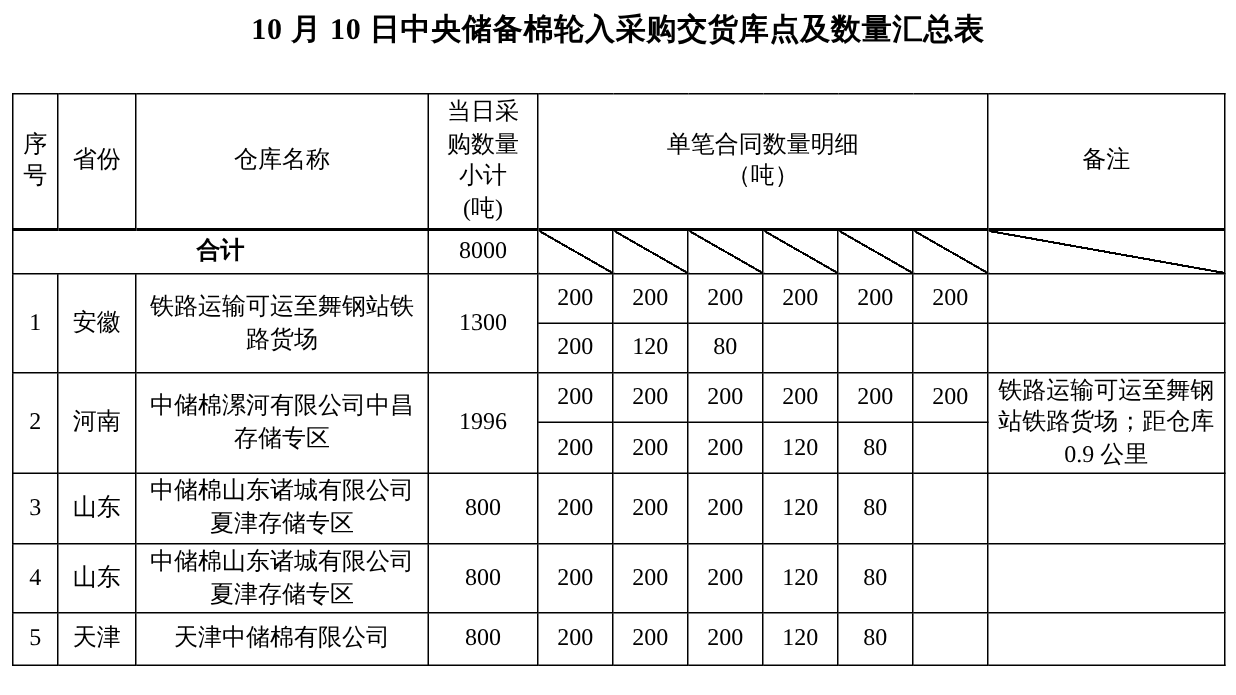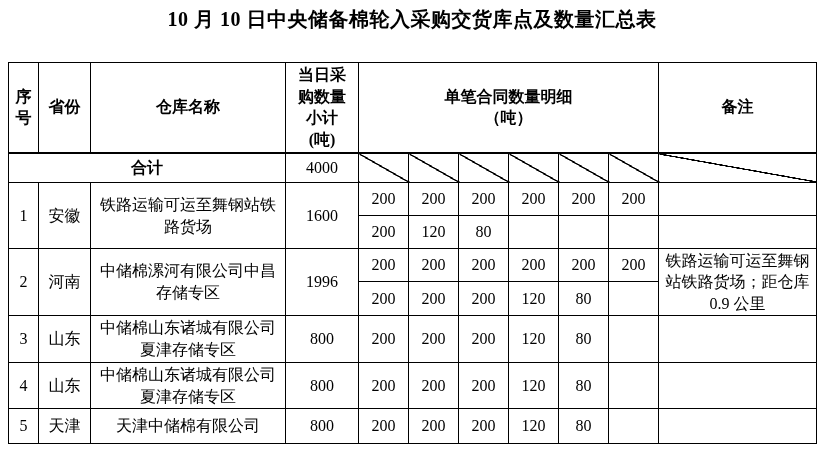--- a/index.html
+++ b/index.html
@@ -31,21 +31,21 @@
   table.summary td{
     border:1px solid #000;
     padding:0 2px;
     text-align:center;
     vertical-align:middle;
     font-size:16px;
     line-height:1.35;
     overflow:hidden;
   }
   table.summary th{
-    font-weight:bold;
+    font-weight:normal;
   }
   tr.h-header > th{border-bottom:2px solid #000;}
   tr.h-header{height:90px;}
   tr.h-total{height:30px;margin-left:39px;}
   tr.h-sub{height:33px;}
   tr.h-sub2{height:34px;}
   tr.h-r3{height:47px;}
   tr.h-r4{height:46px;}
   tr.h-r5{height:35px;}
   .preline{white-space:pre-line;}
@@ -95,35 +95,35 @@
 购数量
 小计
 (吨)</th>
       <th colspan="6" class="preline">单笔合同数量明细
 （吨）</th>
       <th>备注</th>
     </tr>
 
     <tr class="h-total">
       <td colspan="3" class="total-label">合计</td>
-      <td>4000</td>
+      <td>8000</td>
       <td class="diag"></td>
       <td class="diag"></td>
       <td class="diag"></td>
       <td class="diag"></td>
       <td class="diag"></td>
       <td class="diag"></td>
       <td class="diag"></td>
     </tr>
 
     <tr class="h-sub">
       <td rowspan="2">1</td>
       <td rowspan="2">安徽</td>
       <td rowspan="2" class="warehouse">铁路运输可运至舞钢站铁路货场</td>
-      <td rowspan="2">1600</td>
+      <td rowspan="2">1300</td>
       <td>200</td>
       <td>200</td>
       <td>200</td>
       <td>200</td>
       <td>200</td>
       <td>200</td>
       <td class="remark"></td>
     </tr>
     <tr class="h-sub">
       <td>200</td>

